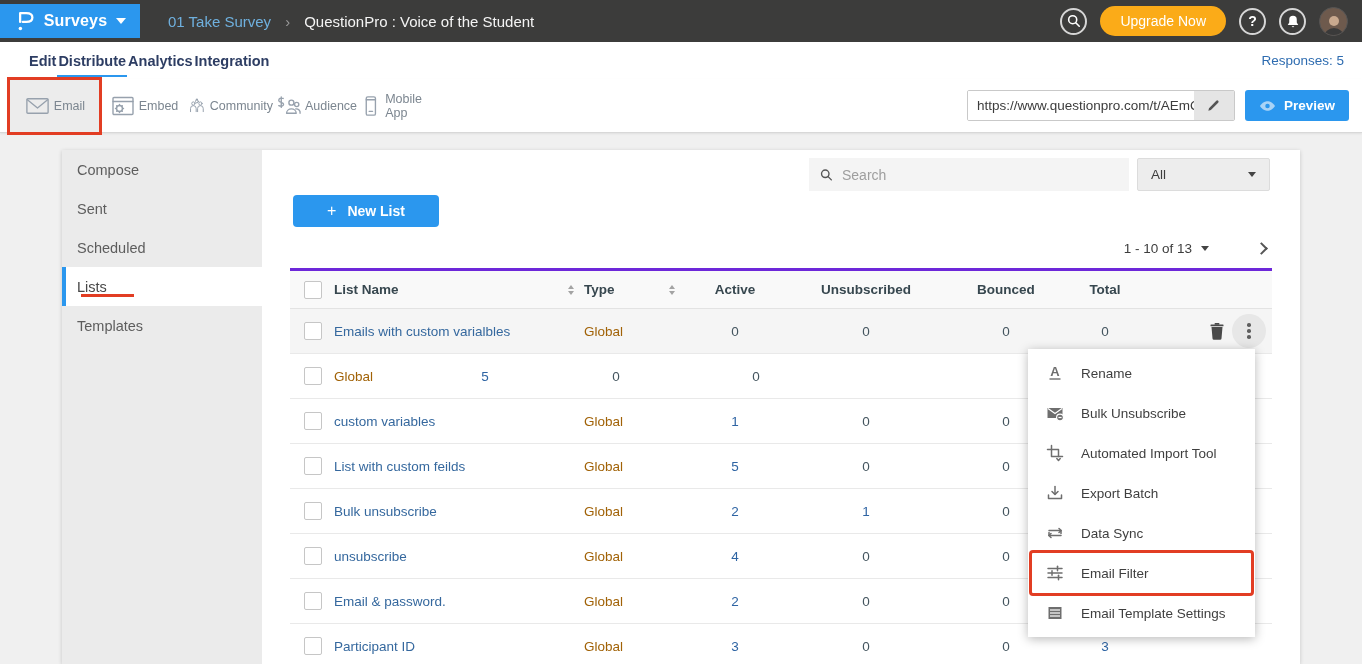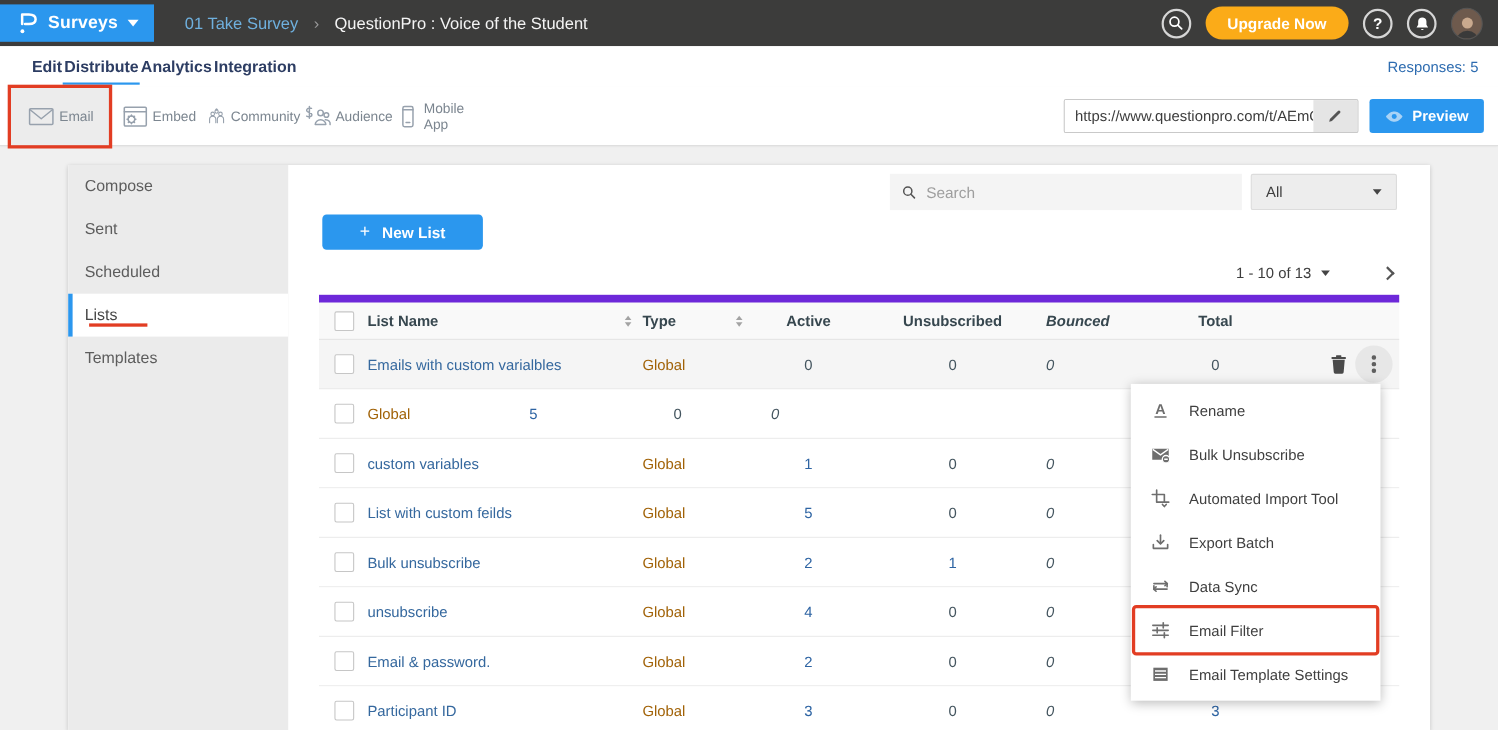--- a/index.html
+++ b/index.html
@@ -12,21 +12,21 @@
   .topbar{height:42px;background:#3c3c3b;display:flex;align-items:center;}
   .logo-block{width:140px;height:34px;background:#2b97ee;display:flex;align-items:center;justify-content:center;gap:9px;cursor:pointer;}
   .product{color:#fff;font-size:16px;font-weight:700;letter-spacing:.2px;}
   .caret-down{width:0;height:0;border-left:5px solid transparent;border-right:5px solid transparent;border-top:6px solid #fff;}
   .crumbs{display:flex;align-items:center;gap:14px;margin-left:28px;}
   .crumb-survey{color:#6fb0de;font-size:15px;cursor:pointer;}
   .crumb-sep{color:#9a9a9a;font-size:15px;}
   .crumb-title{color:#f4f4f4;font-size:15px;font-weight:500;}
   .top-right{margin-left:auto;display:flex;align-items:center;gap:13px;padding-right:14px;}
   .circle-btn{width:27px;height:27px;border:2px solid #d6d6d6;border-radius:50%;display:flex;align-items:center;justify-content:center;color:#fff;font-size:14px;font-weight:700;cursor:pointer;background:transparent;}
-  .upgrade{background:#fbab18;color:#fff;font-weight:700;font-size:14px;height:30px;padding:0 20px;border-radius:16px;border:none;cursor:pointer;font-family:inherit;}
+  .upgrade{background:#fbab18;color:#fff;font-weight:400;font-size:14px;height:30px;padding:0 20px;border-radius:16px;border:none;cursor:pointer;font-family:inherit;}
   .avatar{width:29px;height:29px;border-radius:50%;background:#6e5a4d;overflow:hidden;border:1px solid #555;cursor:pointer;display:flex;align-items:flex-end;justify-content:center;}
   
   .navbar{height:37px;background:#fff;display:flex;align-items:center;}
   .nav-tabs{display:flex;padding-left:0;margin-left:28px;}
   .tab{color:#2d3d63;font-size:14.5px;font-weight:700;padding:9px 1px 6px;border-bottom:2px solid transparent;cursor:pointer;}
   .tab.active{border-bottom-color:#2b97ee;}
   .responses{margin-left:auto;padding-right:18px;color:#2e6cb0;font-size:13.5px;}
   
   .toolbar{height:54px;background:#fff;display:flex;align-items:stretch;border-bottom:1px solid #d8d8d8;box-shadow:0 1px 2px rgba(0,0,0,.07);position:relative;}
   .channel{width:86px;display:flex;align-items:center;justify-content:center;gap:3px;cursor:pointer;position:relative;}
@@ -55,30 +55,30 @@
   .allbox{width:133px;height:33px;background:#ededed;border:1px solid #dcdcdc;border-radius:2px;display:flex;align-items:center;padding:0 13px;font-size:13.5px;color:#3e3e3e;cursor:pointer;}
   .allbox .caret-dk{margin-left:auto;}
   .caret-dk{width:0;height:0;border-left:4.5px solid transparent;border-right:4.5px solid transparent;border-top:5.5px solid #444;}
   .newlist{margin:4px 0 0 31px;height:32px;width:146px;background:#2b97ee;color:#fff;border:none;border-radius:4px;font-size:14px;font-weight:700;display:flex;align-items:center;justify-content:center;gap:11px;cursor:pointer;font-family:inherit;}
   .newlist .plus{font-weight:400;font-size:16px;}
   .pag-row{display:flex;align-items:center;justify-content:flex-end;padding:14px 28px 8px;gap:48px;}
   .pag-text{font-size:13.5px;color:#3d3d3d;display:flex;gap:9px;align-items:center;cursor:pointer;}
   .pag-next{width:9px;height:9px;border-top:2px solid #555;border-right:2px solid #555;transform:rotate(45deg);cursor:pointer;margin-right:6px;}
   
   .table{margin:4px 28px 0;}
-  .thead{display:flex;align-items:center;height:41px;background:#f9f9f9;border-top:7px solid #6d28d9;border-bottom:1px solid #e3e3e3;}
+  .thead{display:flex;align-items:center;height:41px;background:#f9f9f9;border-top:3px solid #6d28d9;border-bottom:1px solid #e3e3e3;}
   .th{font-size:13.5px;font-weight:700;color:#37474f;}
   .trow{display:flex;align-items:center;height:45px;border-bottom:1px solid #e9e9e9;background:#fff;}
   .trow.highlight{background:#f5f5f5;}
   .col-check{width:44px;padding-left:14px;display:flex;align-items:center;}
   .col-name{width:250px;display:flex;align-items:center;justify-content:space-between;padding-right:10px;}
   .col-type{width:105px;display:flex;align-items:center;justify-content:space-between;padding-right:14px;}
   .col-active{width:92px;text-align:center;}
   .col-unsub{width:170px;text-align:center;}
-  .col-bounce{width:110px;font-style:italic;}
+  .col-bounce{width:110px;text-align:center;}
   .col-total{width:88px;text-align:center;}
   .col-actions{flex:1;display:flex;align-items:center;justify-content:flex-end;padding-right:6px;gap:5px;}
   .checkbox{width:18px;height:18px;border:1px solid #c6c6c6;border-radius:2px;background:#fff;cursor:pointer;}
   .sort{display:flex;flex-direction:column;gap:2px;cursor:pointer;}
   .sort i{display:block;width:0;height:0;border-left:3.5px solid transparent;border-right:3.5px solid transparent;}
   .sort .up{border-bottom:4px solid #a3a3a3;}
   .sort .dn{border-top:4px solid #a3a3a3;}
   .link{color:#35689e;font-size:13.5px;text-decoration:none;cursor:pointer;}
   .type-cell{color:#a16207;font-size:13.5px;}
   .cellnum{font-size:13.5px;color:#44555f;}

